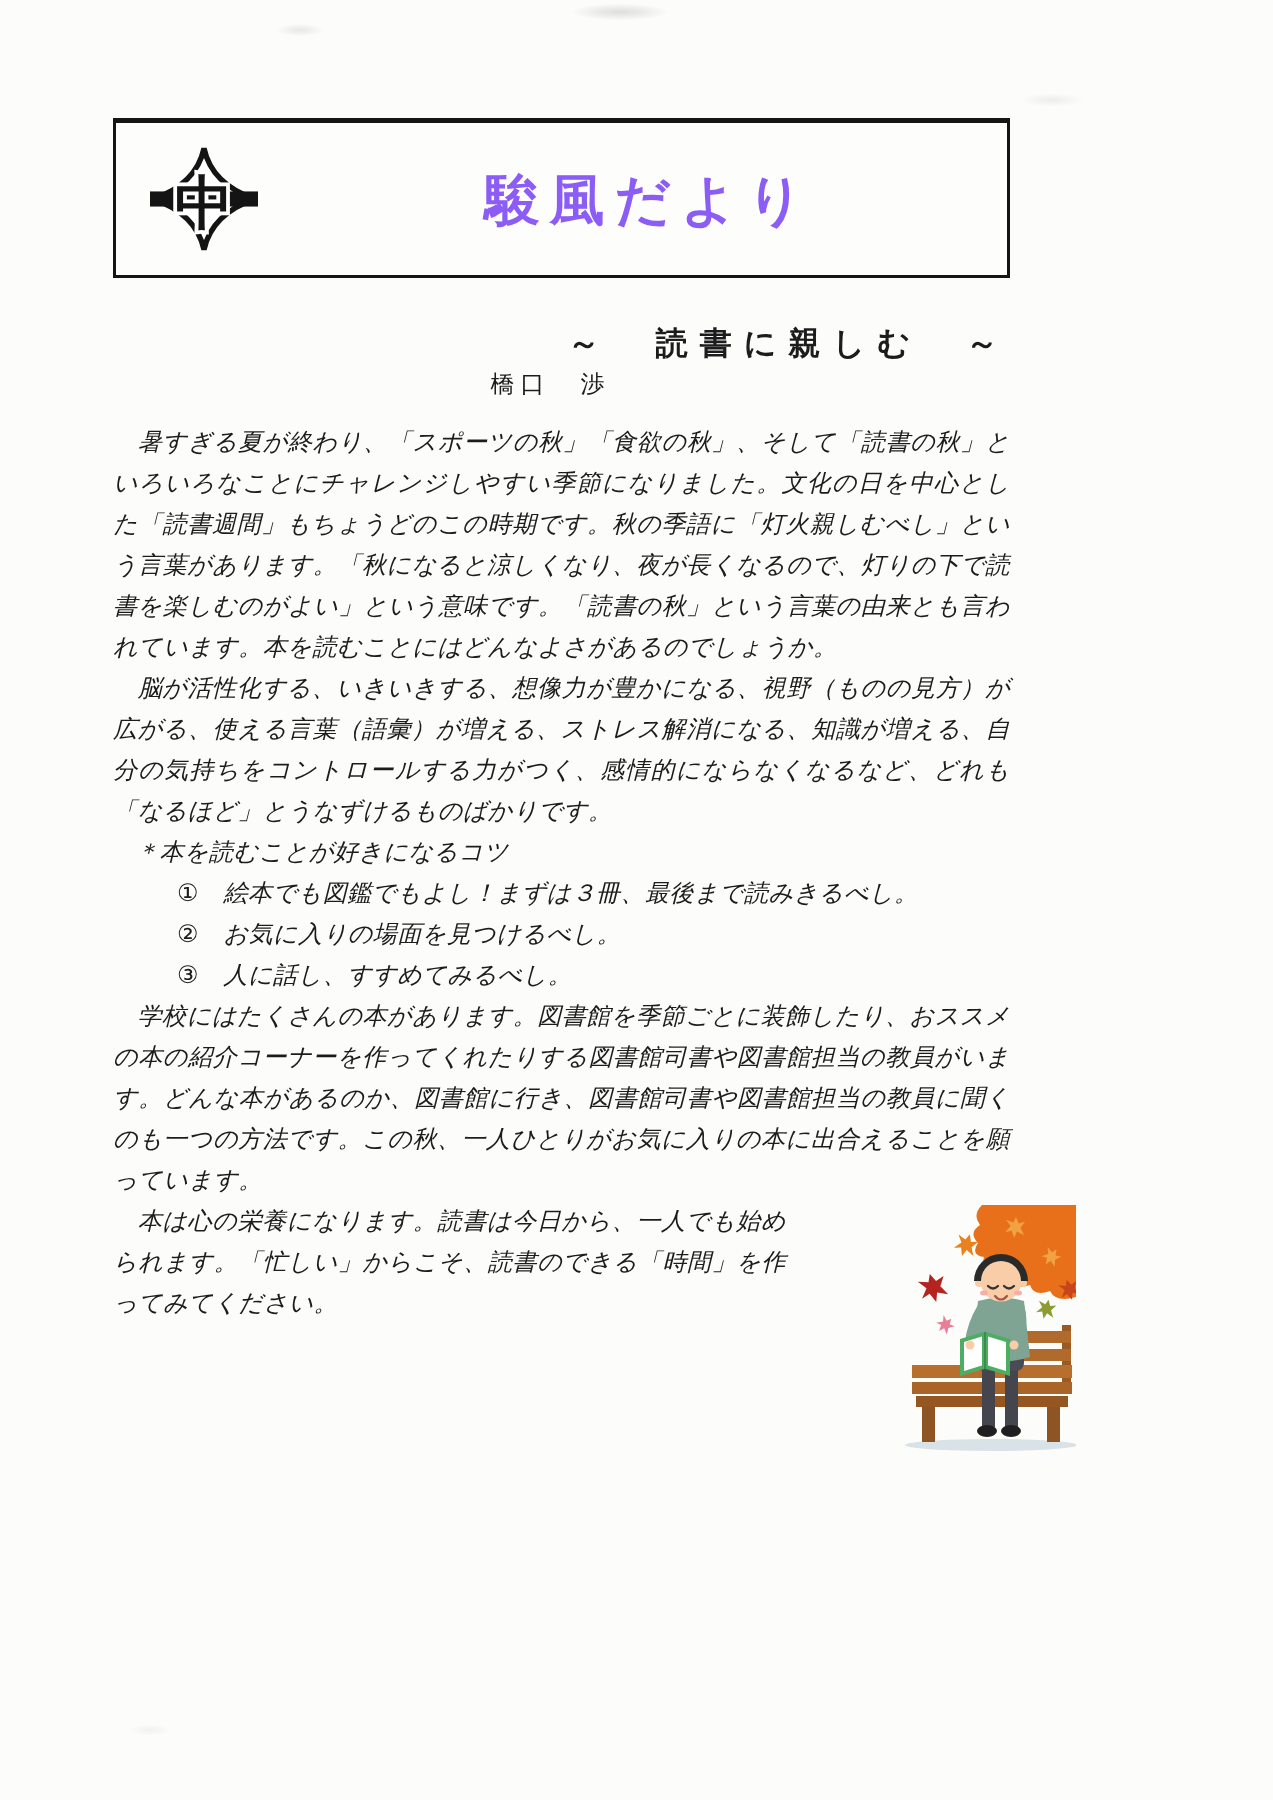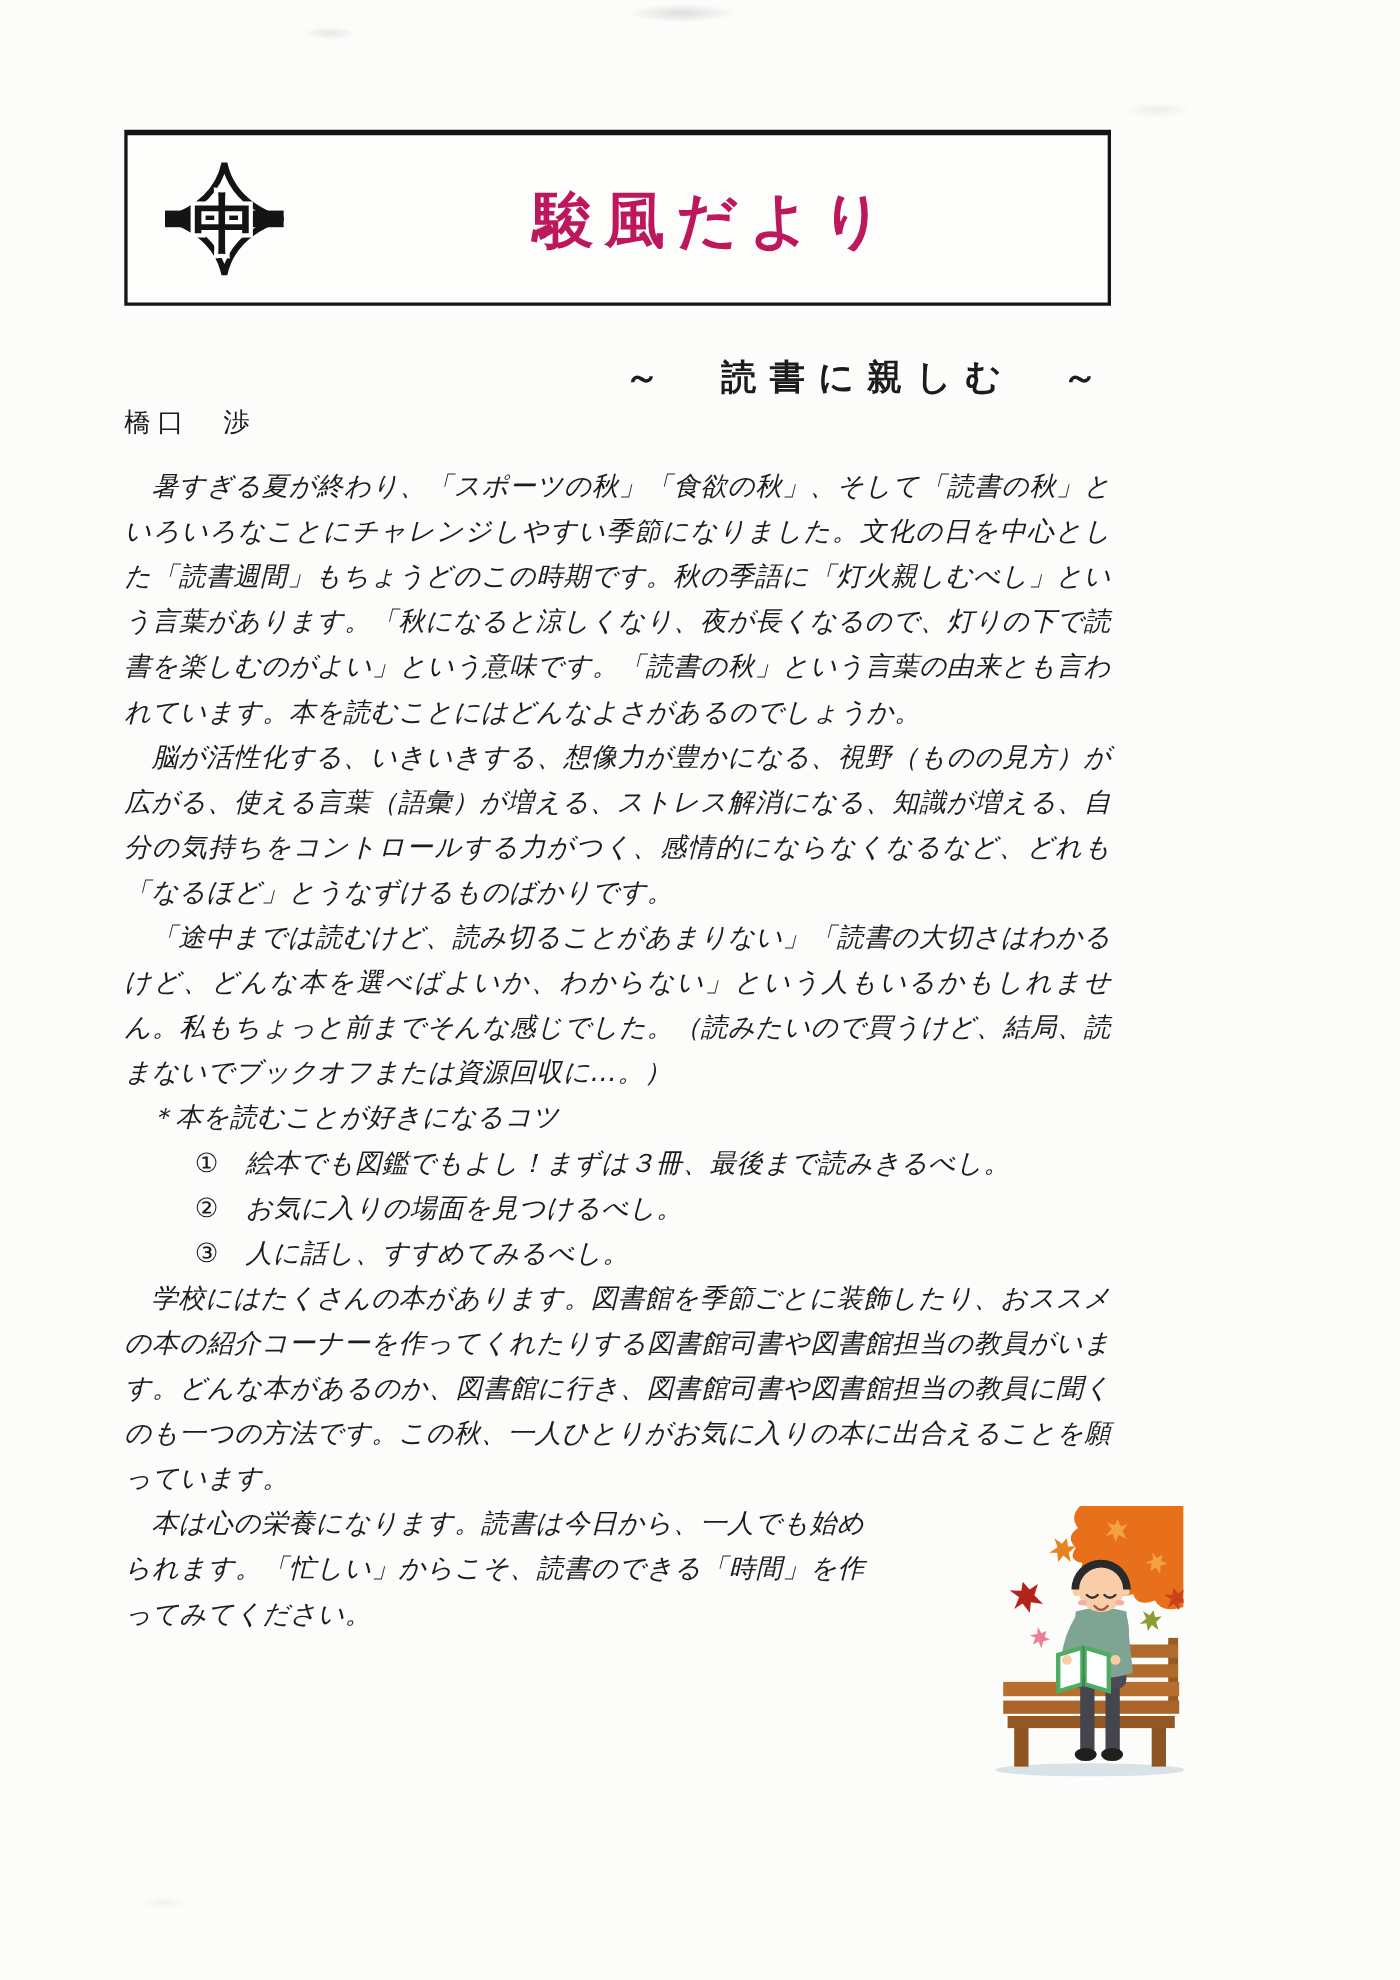--- a/index.html
+++ b/index.html
@@ -26,38 +26,38 @@
     box-sizing:border-box;
     border:3px solid #151515;border-top-width:5px;
     background:#fdfdfc;
     display:flex;align-items:center;
   }
   .logo-wrap{width:175px;display:flex;justify-content:center;align-items:center;}
   .logo-wrap svg{width:108px;height:108px;}
   .nl-title{
     flex:1;text-align:center;
     font-size:55px;font-weight:bold;
-    color:#be185d;letter-spacing:10px;
+    color:#8b5cf6;letter-spacing:10px;
     transform:translateY(2px);
     white-space:nowrap;
   }
   .header-meta{
     width:245px;padding-right:14px;
     font-size:21px;font-weight:600;line-height:34px;
     letter-spacing:1px;white-space:nowrap;
   }
   
   .article{position:absolute;left:113px;top:300px;width:897px;}
   .article-title{
     margin:22px 0 0 0;text-align:right;
     font-size:32px;font-weight:bold;letter-spacing:12px;
     line-height:42px;white-space:nowrap;
   }
   .author{
-    text-align:left;padding-right:22px;
+    text-align:center;padding-right:22px;
     font-size:24px;letter-spacing:6px;line-height:36px;
     margin-top:2px;font-weight:500;
   }
   .body-text{margin-top:20px;font-size:24px;line-height:41px;letter-spacing:.5px;}
   .body-text p{margin:0;text-align:justify;font-style:italic;}
   .tips-heading{padding-left:22px;}
   .tip{padding-left:64px;}
   .illustration{
     float:right;width:212px;height:246px;
     margin:4px -66px 6px 78px;
@@ -81,21 +81,20 @@
     <div class="nl-title">駿風だより</div>
   </div>
 
   <div class="article">
     <h1 class="article-title">～　読書に親しむ　～</h1>
     <div class="author">橋口　渉</div>
 
     <div class="body-text">
       <p>　暑すぎる夏が終わり、「スポーツの秋」「食欲の秋」、そして「読書の秋」といろいろなことにチャレンジしやすい季節になりました。文化の日を中心とした「読書週間」もちょうどのこの時期です。秋の季語に「灯火親しむべし」という言葉があります。「秋になると涼しくなり、夜が長くなるので、灯りの下で読書を楽しむのがよい」という意味です。「読書の秋」という言葉の由来とも言われています。本を読むことにはどんなよさがあるのでしょうか。</p>
       <p>　脳が活性化する、いきいきする、想像力が豊かになる、視野（ものの見方）が広がる、使える言葉（語彙）が増える、ストレス解消になる、知識が増える、自分の気持ちをコントロールする力がつく、感情的にならなくなるなど、どれも「なるほど」とうなずけるものばかりです。</p>
-      <p>　「途中までは読むけど、読み切ることがあまりない」「読書の大切さはわかるけど、どんな本を選べばよいか、わからない」という人もいるかもしれません。私もちょっと前までそんな感じでした。（読みたいので買うけど、結局、読まないでブックオフまたは資源回収に…。）</p>
       <p class="tips-heading">＊本を読むことが好きになるコツ</p>
       <p class="tip">①　絵本でも図鑑でもよし！まずは３冊、最後まで読みきるべし。</p>
       <p class="tip">②　お気に入りの場面を見つけるべし。</p>
       <p class="tip">③　人に話し、すすめてみるべし。</p>
       <p>　学校にはたくさんの本があります。図書館を季節ごとに装飾したり、おススメの本の紹介コーナーを作ってくれたりする図書館司書や図書館担当の教員がいます。どんな本があるのか、図書館に行き、図書館司書や図書館担当の教員に聞くのも一つの方法です。この秋、一人ひとりがお気に入りの本に出合えることを願っています。</p>
 
       <div class="illustration">
         <svg viewBox="0 0 212 246">
           <defs>
             <path id="leaf" d="M0,-11 L3,-4 L10,-6 L5,1 L9,9 L1,5 L-2,12 L-5,4 L-12,6 L-6,-1 L-11,-8 L-3,-5 Z"></path>

